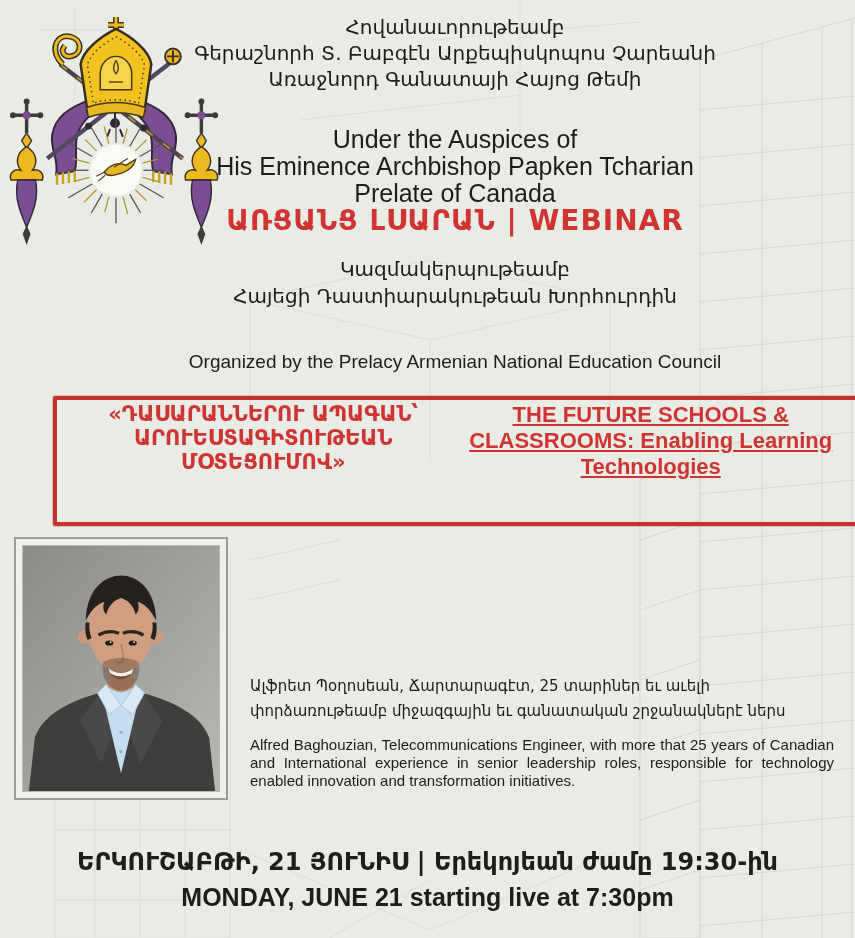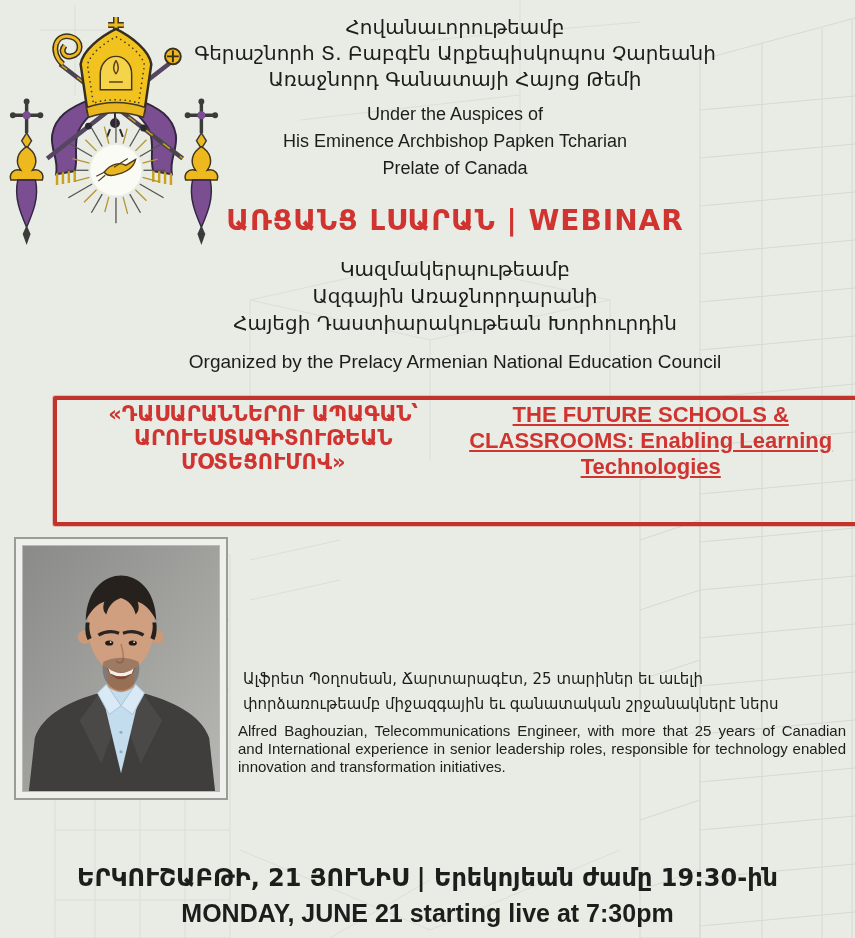--- a/index.html
+++ b/index.html
@@ -7,21 +7,21 @@
     position:relative; width:855px; height:938px; overflow:hidden;
     background:var(--bg,#e9ebe5);
     font-family:"DejaVu Sans","Liberation Sans",sans-serif;
     color:var(--text_black,#1d1d1b);
   }
   .bg-wire{position:absolute; inset:0; z-index:0;}
   .content{position:absolute; inset:0; z-index:1;}
   .emblem{position:absolute; left:6px; top:12px; width:216px; height:238px;}
   .centerline{position:absolute; left:0; right:0; margin-left:55px; text-align:center;}
   .patronage-hy{top:14px; font-size:20px; line-height:26px;}
-  .patronage-en{top:101px; font-size:18px; line-height:27px; font-family:"Liberation Sans","DejaVu Sans",sans-serif;}
+  .patronage-en{top:126px; font-size:25px; line-height:27px; font-family:"Liberation Sans","DejaVu Sans",sans-serif;}
   .webinar-heading{top:204px; font-size:28px; font-weight:bold; letter-spacing:1px; color:var(--accent_red,#cf3430);}
   .organizer-hy{top:256px; font-size:20px; line-height:27px;}
   .organizer-en{top:351px; font-size:19px; font-family:"Liberation Sans","DejaVu Sans",sans-serif;}
   .title-box{
     position:absolute; top:396px; left:53px; width:775px; height:118px;
     border:4px solid var(--border_red,#c2332b); border-radius:2px;
     box-shadow:0 0 0 1px rgba(194,51,43,.25);
     display:flex; flex-direction:row; justify-content:space-evenly;
     text-align:center; padding:2px 18px;
   }
@@ -30,21 +30,21 @@
     font-family:"Liberation Sans","DejaVu Sans",sans-serif;text-decoration:underline;}
   .photo-frame{
     position:absolute; left:14px; top:537px; width:196px; height:245px;
     border:2px solid #9b9b97; background:#efefec; padding:7px;
   }
   .photo-frame svg{display:block; width:100%; height:100%; outline:1px solid #b9b9b5;}
   .bio{position:absolute; left:238px; top:662px; width:608px;}
   .bio-hy{font-size:15px; line-height:25px;}
   .bio-en{margin-top:15px; font-size:15px; line-height:18px; text-align:justify;
     font-family:"Liberation Sans","DejaVu Sans",sans-serif;}
-  .footer{position:absolute; left:0; right:0; top:845px; text-align:center;margin-top:16px;}
+  .footer{position:absolute; left:0; right:0; top:845px; text-align:center;}
   .footer-hy{font-size:24px; line-height:35px; font-weight:bold;}
   .footer-en{font-size:25px; line-height:35px; font-weight:bold;
     font-family:Liberation Sans, sans-serif;}
 </style>
 </head>
 <body>
 
 <div class="page">
 
   <svg class="bg-wire" viewBox="0 0 855 938" fill="none" stroke="#c7cdc1" stroke-width="1">
@@ -200,21 +200,20 @@
     <div class="centerline patronage-en">
       <div>Under the Auspices of</div>
       <div>His Eminence Archbishop Papken Tcharian</div>
       <div>Prelate of Canada</div>
     </div>
 
     <div class="centerline webinar-heading">ԱՌՑԱՆՑ ԼՍԱՐԱՆ | WEBINAR</div>
 
     <div class="centerline organizer-hy">
       <div>Կազմակերպութեամբ</div>
-      <div>Ազգային Առաջնորդարանի</div>
       <div>Հայեցի Դաստիարակութեան Խորհուրդին</div>
     </div>
 
     <div class="centerline organizer-en">Organized by the Prelacy Armenian National Education Council</div>
 
     <div class="title-box">
       <div class="title-hy">«ԴԱՍԱՐԱՆՆԵՐՈՒ ԱՊԱԳԱՆ՝ ԱՐՈՒԵՍՏԱԳԻՏՈՒԹԵԱՆ ՄՕՏԵՑՈՒՄՈՎ»</div>
       <div class="title-en">THE FUTURE SCHOOLS &amp; CLASSROOMS: Enabling Learning Technologies</div>
     </div>
 
@@ -257,22 +256,22 @@
 
         <path d="M100,100 c2,7 3,13 2,17 c-1,3 -5,3 -7,0" stroke="#b07f5e" stroke-width="1.6" fill="none"></path>
 
         <path d="M82,118 q18,-8 36,0 q3,16 -7,25 q-11,9 -22,0 q-10,-9 -7,-25 z" fill="#3a2c22" opacity="0.32"></path>
         <path d="M85,124 q15,13 30,0 q-6,12 -15,12 q-9,0 -15,-12 z" fill="#7e4a3a"></path>
         <path d="M87,125 q13,9 26,0 l-2,5 q-11,6 -22,0 z" fill="#f3efe9"></path>
       </svg>
     </div>
 
     <div class="bio">
-      <p class="bio-hy" style="margin:5px">Ալֆրետ Պօղոսեան, Ճարտարագէտ, 25 տարիներ եւ աւելի փորձառութեամբ միջազգային եւ գանատական շրջանակներէ ներս</p>
-      <p class="bio-en" style="margin:0">Alfred Baghouzian, Telecommunications Engineer, with more that 25 years of Canadian and International experience in senior leadership roles, responsible for technology enabled innovation and transformation initiatives.</p>
+      <p class="bio-hy" style="margin:12px">Ալֆրետ Պօղոսեան, Ճարտարագէտ, 25 տարիներ եւ աւելի փորձառութեամբ միջազգային եւ գանատական շրջանակներէ ներս</p>
+      <p class="bio-en" style="margin:12px">Alfred Baghouzian, Telecommunications Engineer, with more that 25 years of Canadian and International experience in senior leadership roles, responsible for technology enabled innovation and transformation initiatives.</p>
     </div>
 
     <div class="footer">
       <div class="footer-hy">ԵՐԿՈՒՇԱԲԹԻ, 21  ՅՈՒՆԻՍ | Երեկոյեան ժամը 19:30-ին</div>
       <div class="footer-en">MONDAY, JUNE 21 starting live at 7:30pm</div>
     </div>
 
   </div>
 </div>
 

